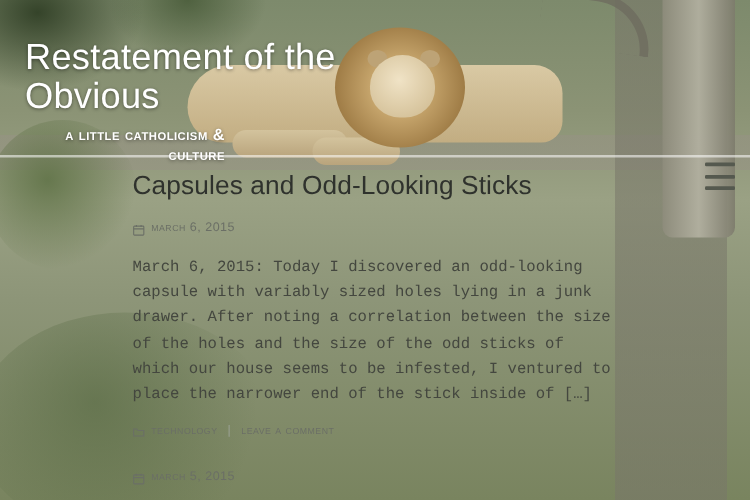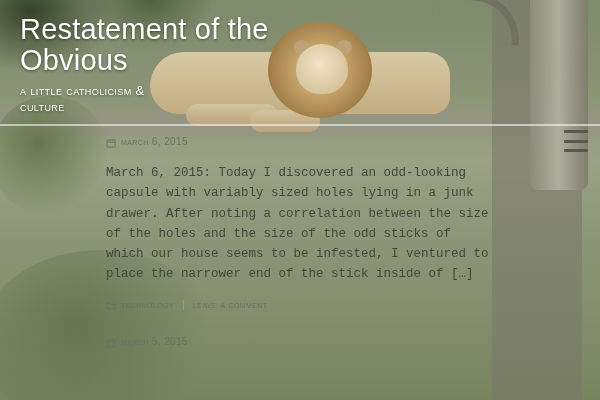--- a/index.html
+++ b/index.html
@@ -76,43 +76,44 @@
   .branch {
     position:absolute; right:78px; top:-6px; width:90px; height:46px;
     border-top: 7px solid rgba(110,108,96,0.8);
     border-right: 7px solid rgba(110,108,96,0.8);
     border-radius: 0 60px 0 0;
     transform: rotate(8deg);
   }
 
   
   .header {
-    position: absolute; left:0; top:0; width:600px; height:125px;
+    position: absolute; left:0; top:17px; width:600px; height:125px;
     padding: 14px 20px 0 20px;
     color: #ffffff;
   }
   .site-title {
     margin: 0;
     font-size: 29px;
     line-height: 1.08;
     font-weight: 400;
     letter-spacing: 0.2px;
     text-shadow: 0 1px 3px rgba(0,0,0,0.45);
     max-width: 330px;
   }
   .site-tagline {
     margin: 6px 0 0 0;
     font-size: 13px;
-    font-weight: 400;
+    font-weight: 700;
     line-height: 1.25;
     font-variant: small-caps;
     text-transform: lowercase;
     letter-spacing: 0.4px;
     text-shadow: 0 1px 3px rgba(0,0,0,0.45);
     max-width: 160px;
+    text-align: right;
   }
 
   
   .header-rule {
     position:absolute; left:0; top:124px; width:600px; height:2px;
     background: rgba(255,255,255,0.55);
   }
 
   
   .menu-btn {
@@ -194,20 +195,21 @@
 
   <div class="menu-btn" title="Menu">
     <span></span>
     <span></span>
     <span></span>
   </div>
 
   <div class="content">
 
     <article class="post">
+      <h2 class="post-title">Capsules and Odd-Looking Sticks</h2>
 
       <div class="meta">
         <svg class="icon-cal" viewBox="0 0 16 16" fill="none" stroke="#6b6f66" stroke-width="1.4">
           <rect x="1.5" y="3" width="13" height="11.5" rx="1"></rect>
             <line x1="1.5" y1="6.5" x2="14.5" y2="6.5"></line>
           <line x1="5" y1="1.5" x2="5" y2="4"></line>
             <line x1="11" y1="1.5" x2="11" y2="4"></line>
         </svg>
         <span>March 6, 2015</span>
       </div>

